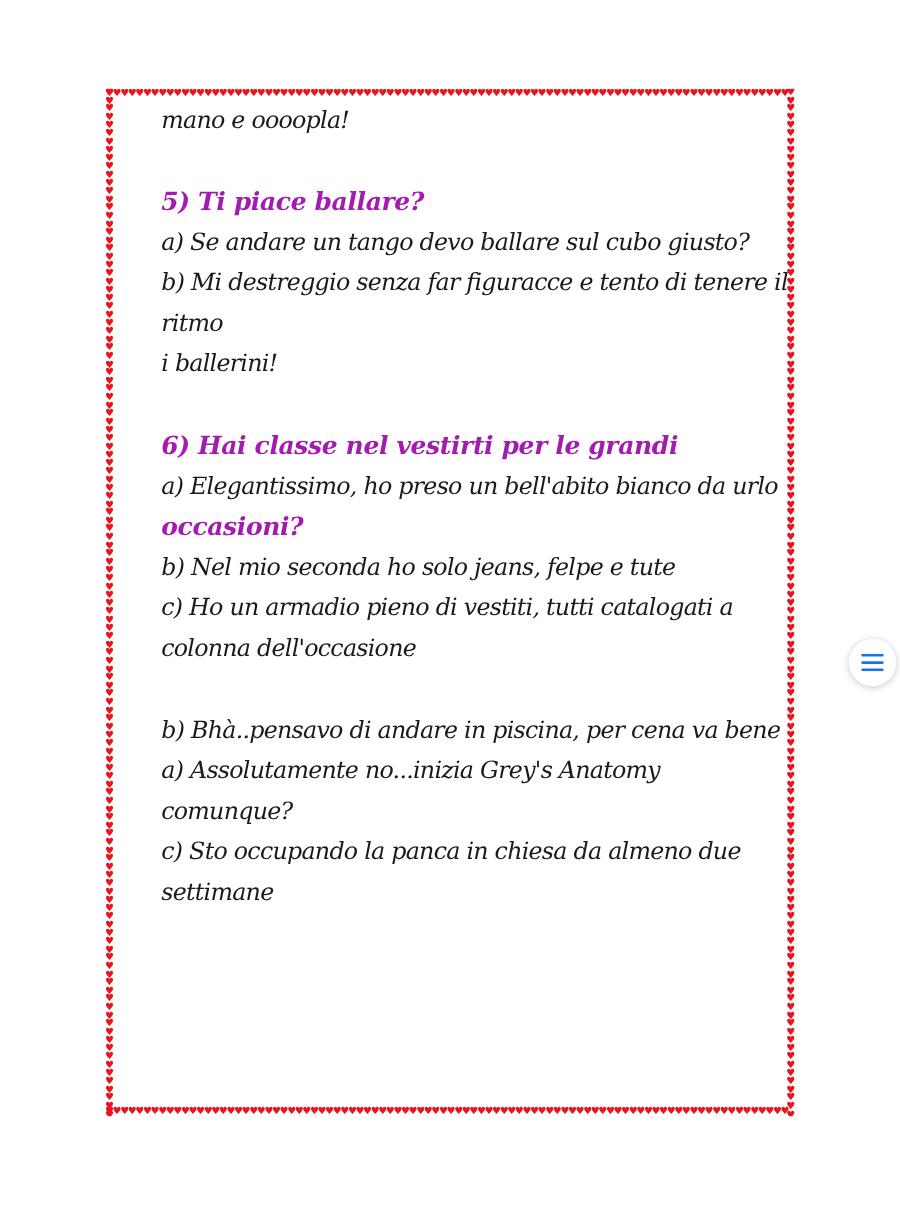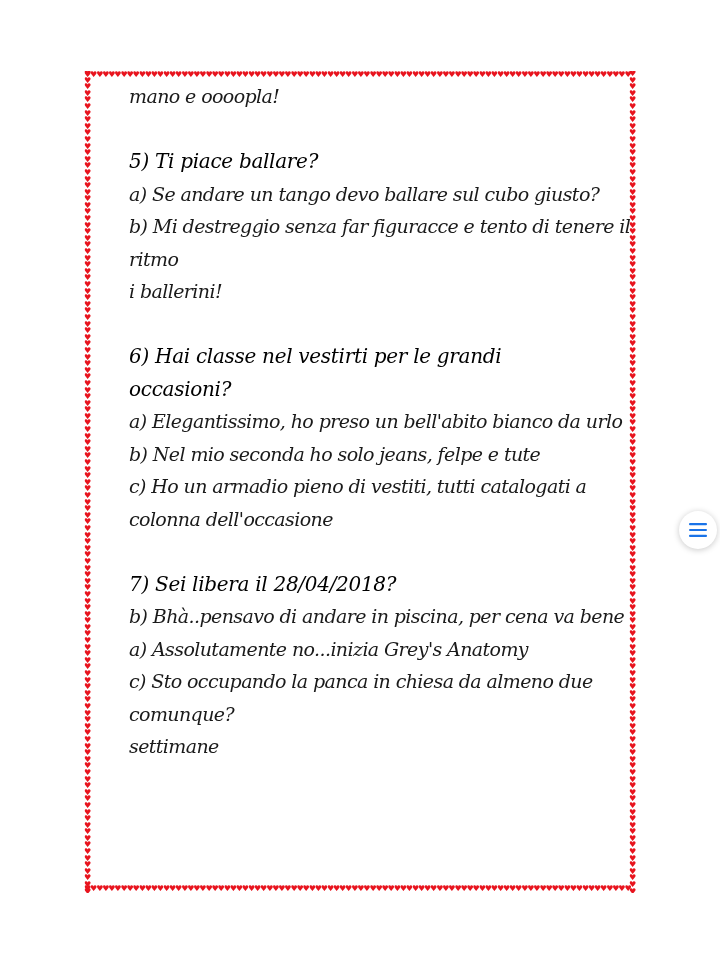--- a/index.html
+++ b/index.html
@@ -51,24 +51,24 @@
     .line {
       display: block;
       white-space: nowrap;
       height: 32.5px;
     }
     .spacer {
       display: block;
       height: 32.5px;
     }
     .question {
-      font-weight: normal;
+      font-weight: bold;
       font-size: 20px;
       letter-spacing: -0.3px;
-      color: #000000;
+      color: #a21caf;
     }
     .menu-fab {
       position: absolute;
       left: 679px;
       top: 511px;
       width: 38px;
       height: 38px;
       border-radius: 50%;
       background: #ffffff;
       box-shadow: 0 1px 6px rgba(0,0,0,0.22);
@@ -92,31 +92,30 @@
 <div class="content">
   <span class="line">mano e oooopla!</span>
   <span class="spacer"></span>
   <span class="line question">5) Ti piace ballare?</span>
   <span class="line">a) Se andare un tango devo ballare sul cubo giusto?</span>
   <span class="line">b) Mi destreggio senza far figuracce e tento di tenere il</span>
   <span class="line">ritmo</span>
   <span class="line">i ballerini!</span>
   <span class="spacer"></span>
   <span class="line question">6) Hai classe nel vestirti per le grandi</span>
+  <span class="line">a) Elegantissimo, ho preso un bell'abito bianco da urlo</span>
   <span class="line question">occasioni?</span>
-  <span class="line">a) Elegantissimo, ho preso un bell'abito bianco da urlo</span>
   <span class="line">b) Nel mio seconda ho solo jeans, felpe e tute</span>
   <span class="line">c) Ho un armadio pieno di vestiti, tutti catalogati a</span>
   <span class="line">colonna dell'occasione</span>
   <span class="spacer"></span>
-  <span class="line question">7) Sei libera il 28/04/2018?</span>
   <span class="line">b) Bhà..pensavo di andare in piscina, per cena va bene</span>
   <span class="line">a) Assolutamente no...inizia Grey's Anatomy</span>
+  <span class="line">comunque?</span>
   <span class="line">c) Sto occupando la panca in chiesa da almeno due</span>
-  <span class="line">comunque?</span>
   <span class="line">settimane</span>
 </div>
 
 <div class="menu-fab">
   <svg width="18" height="14" viewBox="0 0 18 14">
     <rect x="0" y="0" width="18" height="2.2" rx="1" fill="#1a73e8"></rect>
     <rect x="0" y="5.9" width="18" height="2.2" rx="1" fill="#1a73e8"></rect>
     <rect x="0" y="11.8" width="18" height="2.2" rx="1" fill="#1a73e8"></rect>
   </svg>
 </div>

